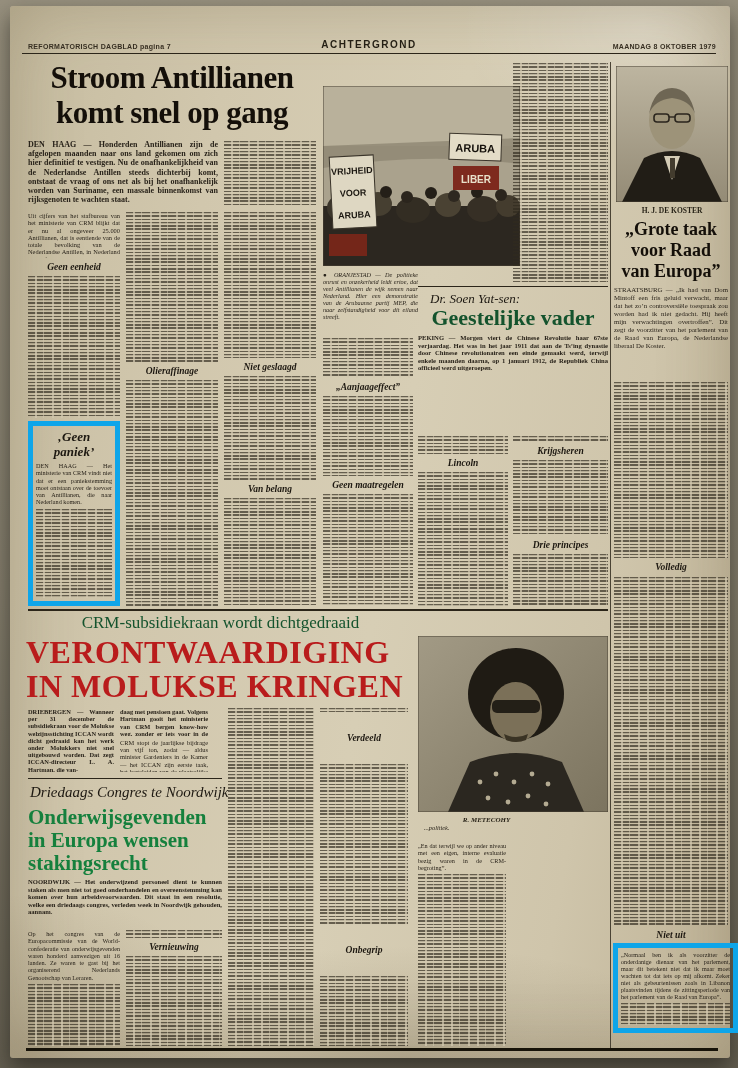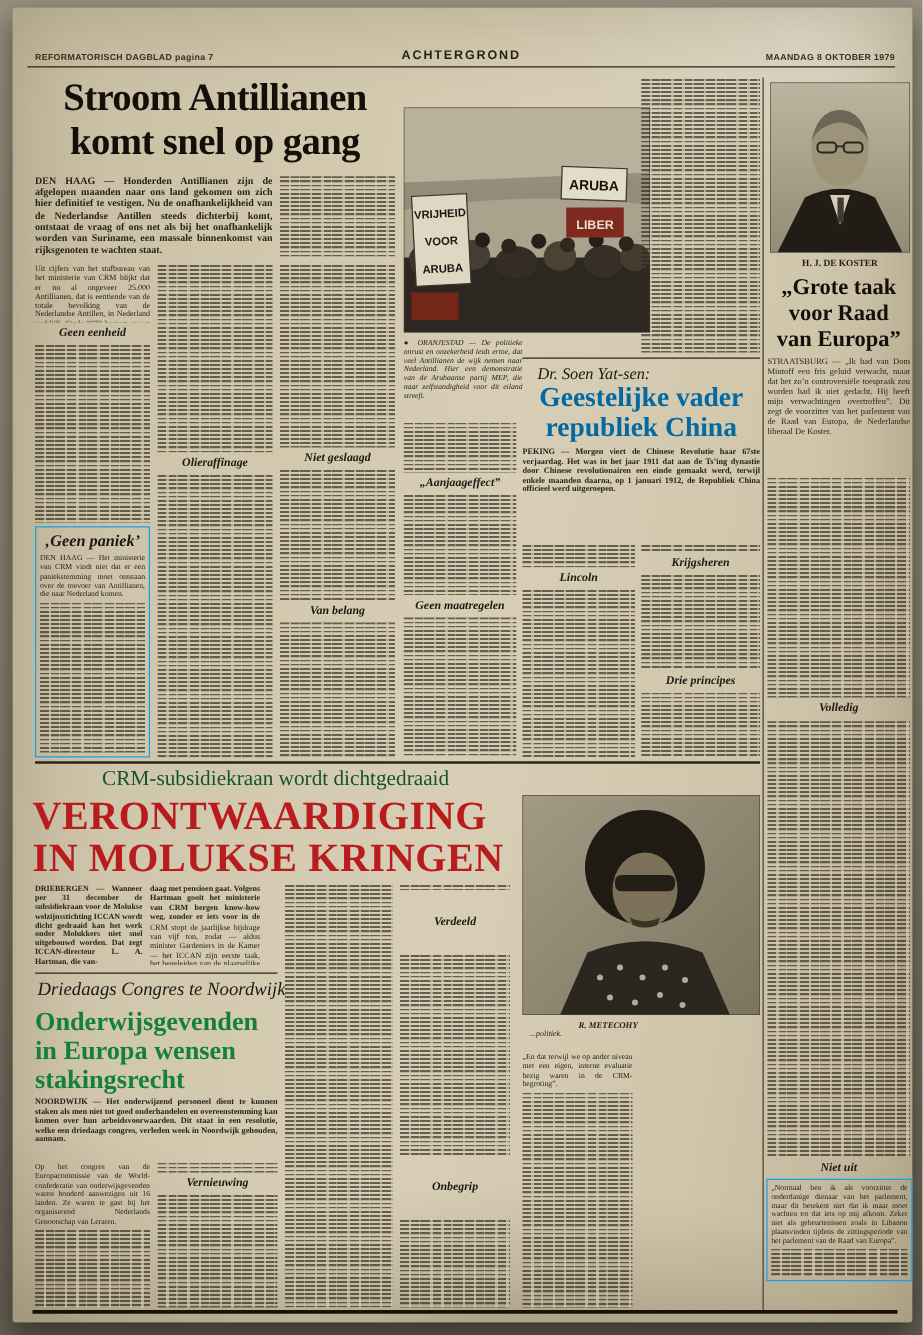--- a/index.html
+++ b/index.html
@@ -27,25 +27,25 @@
         rgba(0,0,0,0) 1.7px 3.3px);}
   .col{display:flex;flex-direction:column;gap:3px;}
   .fill{flex:1 1 auto;}
   .sh{font:italic bold 9.5px/12px "Liberation Serif",serif;text-align:center;color:#1d1811;flex:0 0 auto;}
   .tt{font-size:6.4px;line-height:7.3px;text-align:justify;color:#29231а;color:#29231a;overflow:hidden;}
   .tt.b{font-weight:bold;}
   .tt.i{font-style:italic;}
   .hlA{font:bold 31px/35px "Liberation Serif",serif;text-align:center;letter-spacing:-.5px;color:#140f09;}
   .hlCaps{font:bold 32px/34px "Liberation Serif",serif;letter-spacing:.5px;color:#b91c1c;white-space:nowrap;}
   .hl3{font:bold 18px/21px "Liberation Serif",serif;text-align:center;color:#140f09;}
-  .hlC{font:bold 22px/24px "Liberation Serif",serif;text-align:center;color:#0369a1;}
+  .hlC{font:bold 22px/24px "Liberation Serif",serif;text-align:center;color:#14532d;}
   .hlD{font:bold 21px/23px "Liberation Serif",serif;color:#15803d;}
   .kick{font:italic 13px/15px "Liberation Serif",serif;color:#1d1811;}
   .hdr{font:bold 7px/9px "Liberation Sans",sans-serif;color:#37permissible;color:#372f22;letter-spacing:.3px;}
-  .box{border:1px solid #0ea5e9;}
+  .box{border:5px solid #0ea5e9;}
   svg{display:block;}
 </style>
 </head>
 <body>
 
 <div class="page">
   <div class="paper"></div>
 
   <div class="abs hdr" style="left:28px;top:42px;width:220px;">REFORMATORISCH DAGBLAD pagina 7</div>
   <div class="abs" style="left:269px;top:39px;width:200px;text-align:center;font:bold 10px/12px 'Liberation Sans',sans-serif;letter-spacing:1.5px;color:#241f14;">ACHTERGROND</div>
@@ -132,21 +132,20 @@
     <div class="gk" style="height:80px;"></div>
     <div class="sh">Geen maatregelen</div>
     <div class="gk fill"></div>
   </div>
 
   <div class="abs gk" style="left:513px;top:63px;width:95px;height:219px;"></div>
   <div class="abs rule" style="left:418px;top:286px;width:190px;height:1px;"></div>
   <div class="abs" style="left:418px;top:291px;width:190px;">
     <div class="kick" style="padding-left:12px;">Dr. Soen Yat-sen:</div>
     <div class="hlC">Geestelijke vader</div>
-    <div class="hlC">republiek China</div>
     <div class="tt b" style="margin-top:4px;height:52px;font-size:6.6px;line-height:7.6px;">PEKING — Morgen viert de Chinese Revolutie haar 67ste verjaardag. Het was in het jaar 1911 dat aan de Ts’ing dynastie door Chinese revolutionairen een einde gemaakt werd, terwijl enkele maanden daarna, op 1 januari 1912, de Republiek China officieel werd uitgeroepen.</div>
   </div>
   <div class="abs col" style="left:418px;top:436px;width:90px;height:170px;">
     <div class="gk" style="height:18px;"></div>
     <div class="sh">Lincoln</div>
     <div class="gk fill"></div>
   </div>
   <div class="abs col" style="left:513px;top:436px;width:95px;height:170px;">
     <div class="gk" style="height:6px;"></div>
     <div class="sh">Krijgsheren</div>

